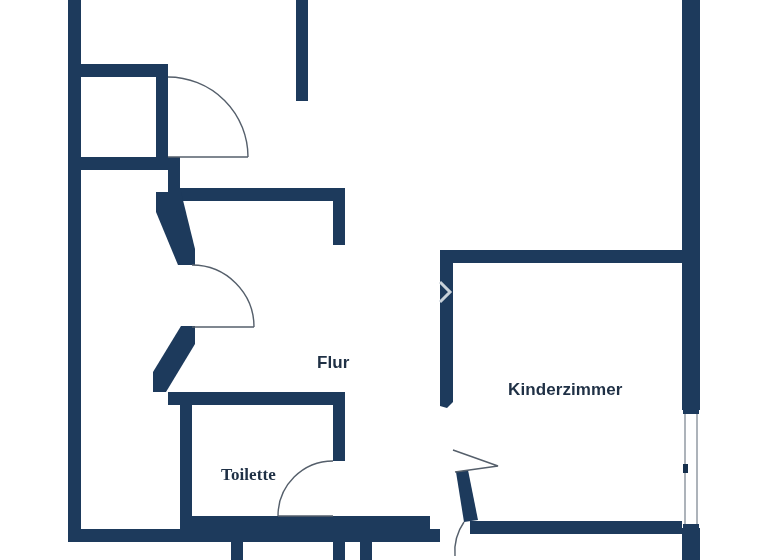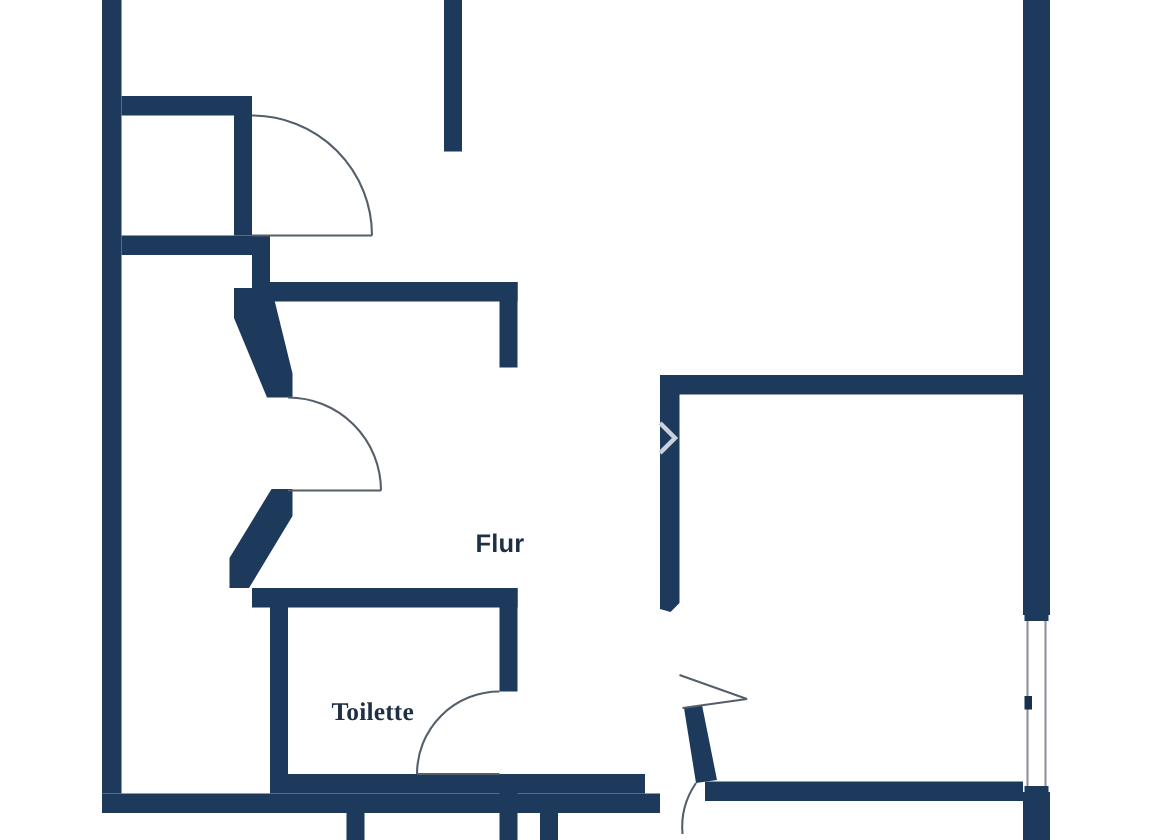--- a/index.html
+++ b/index.html
@@ -139,14 +139,15 @@
     </g>
 
   </svg>
 
 
 
   <div class="room-label label-flur" style="color: rgb(31, 48, 69); left: 317px; top: 312px;">Flur</div>
 
   <div class="room-label label-toilette" style="color: rgb(31, 48, 69); left: 221px; top: 465px; font-family: Liberation Serif, serif;">Toilette</div>
 
+  <div class="room-label label-kinderzimmer" style="color: rgb(31, 48, 69); left: 508px; top: 380px;">Kinderzimmer</div>
 
 </div>
 
 </body></html>

